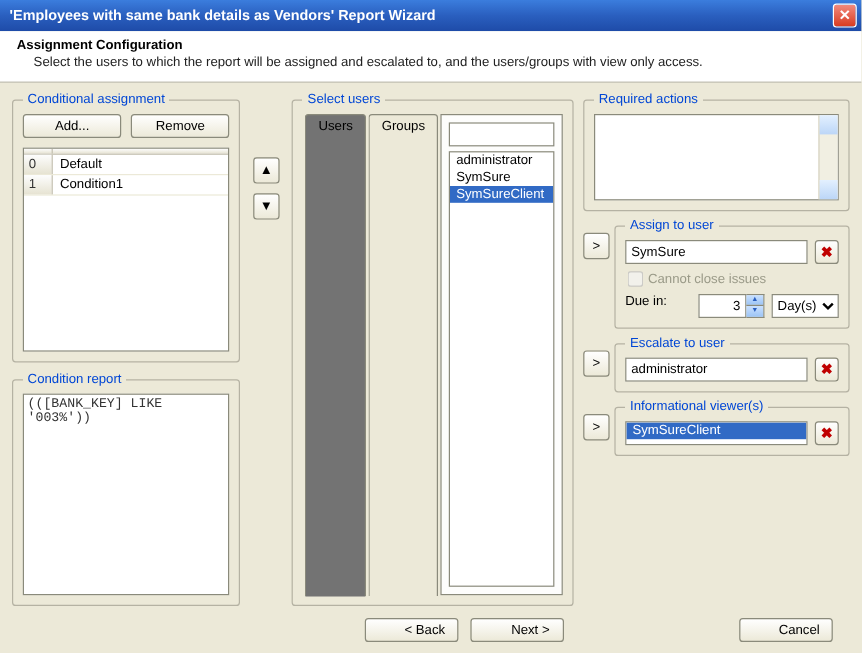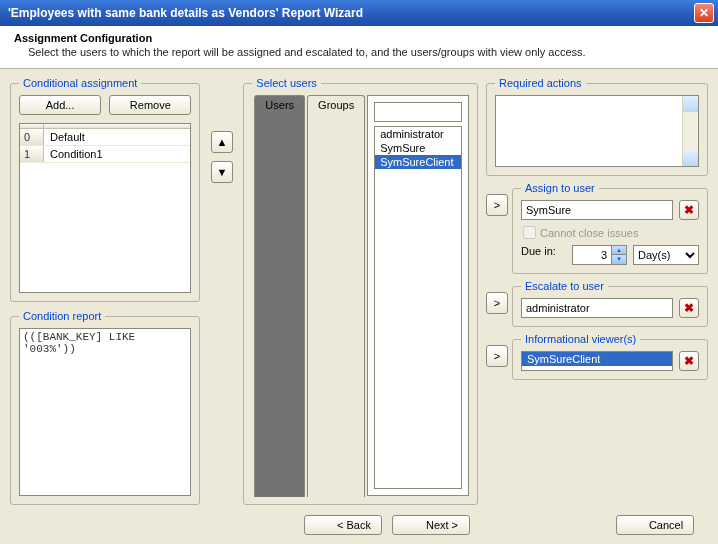--- a/index.html
+++ b/index.html
@@ -303,21 +303,21 @@
     text-align: center;
     color: #2a5fbf;
   }
   .spinner-btns div:first-child { border-bottom: 1px solid #8a8a7b; }
   select.unit {
     border: 1px solid #8a8a7b;
     height: 20px;
     font-size: 11px;
     font-family: inherit;
     background: #fff;
-    width: 66px;
+    width: 56px;
   }
   .viewer-list {
     border: 1px solid #8a8a7b;
     background: #fff;
     height: 80px;
     overflow: auto;
   }
   .footer-btns {
     display: flex;
     justify-content: flex-end;

